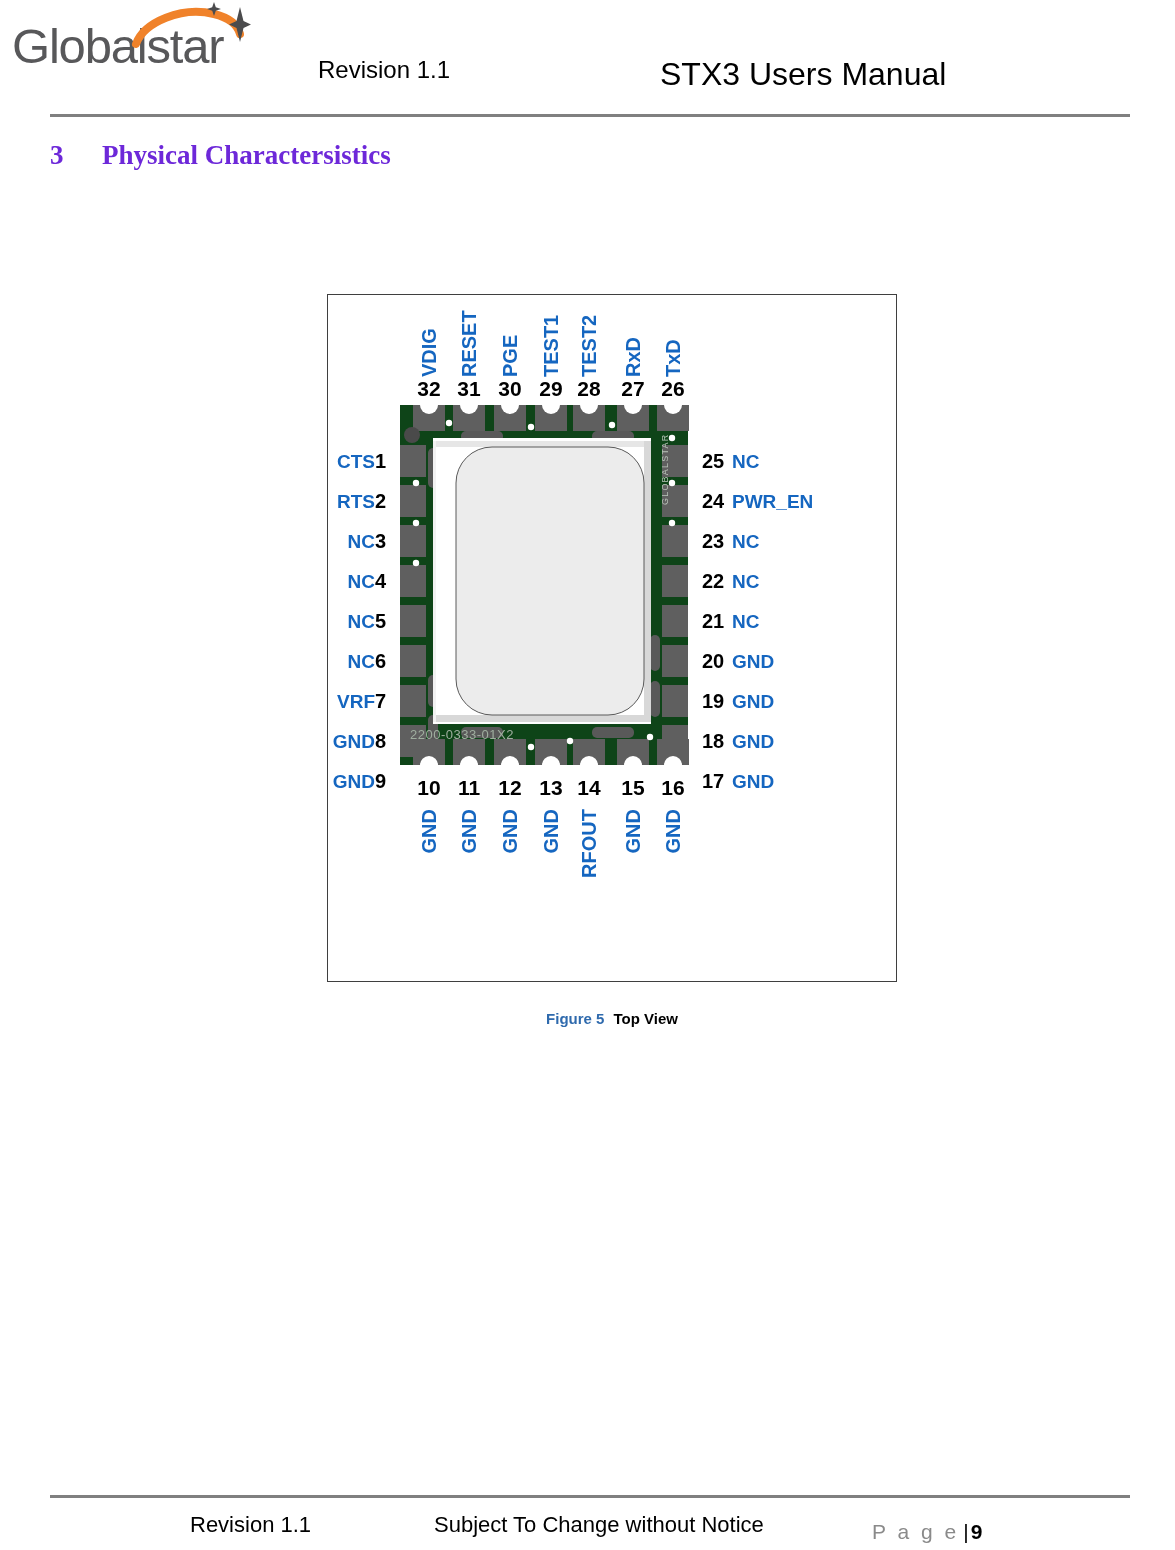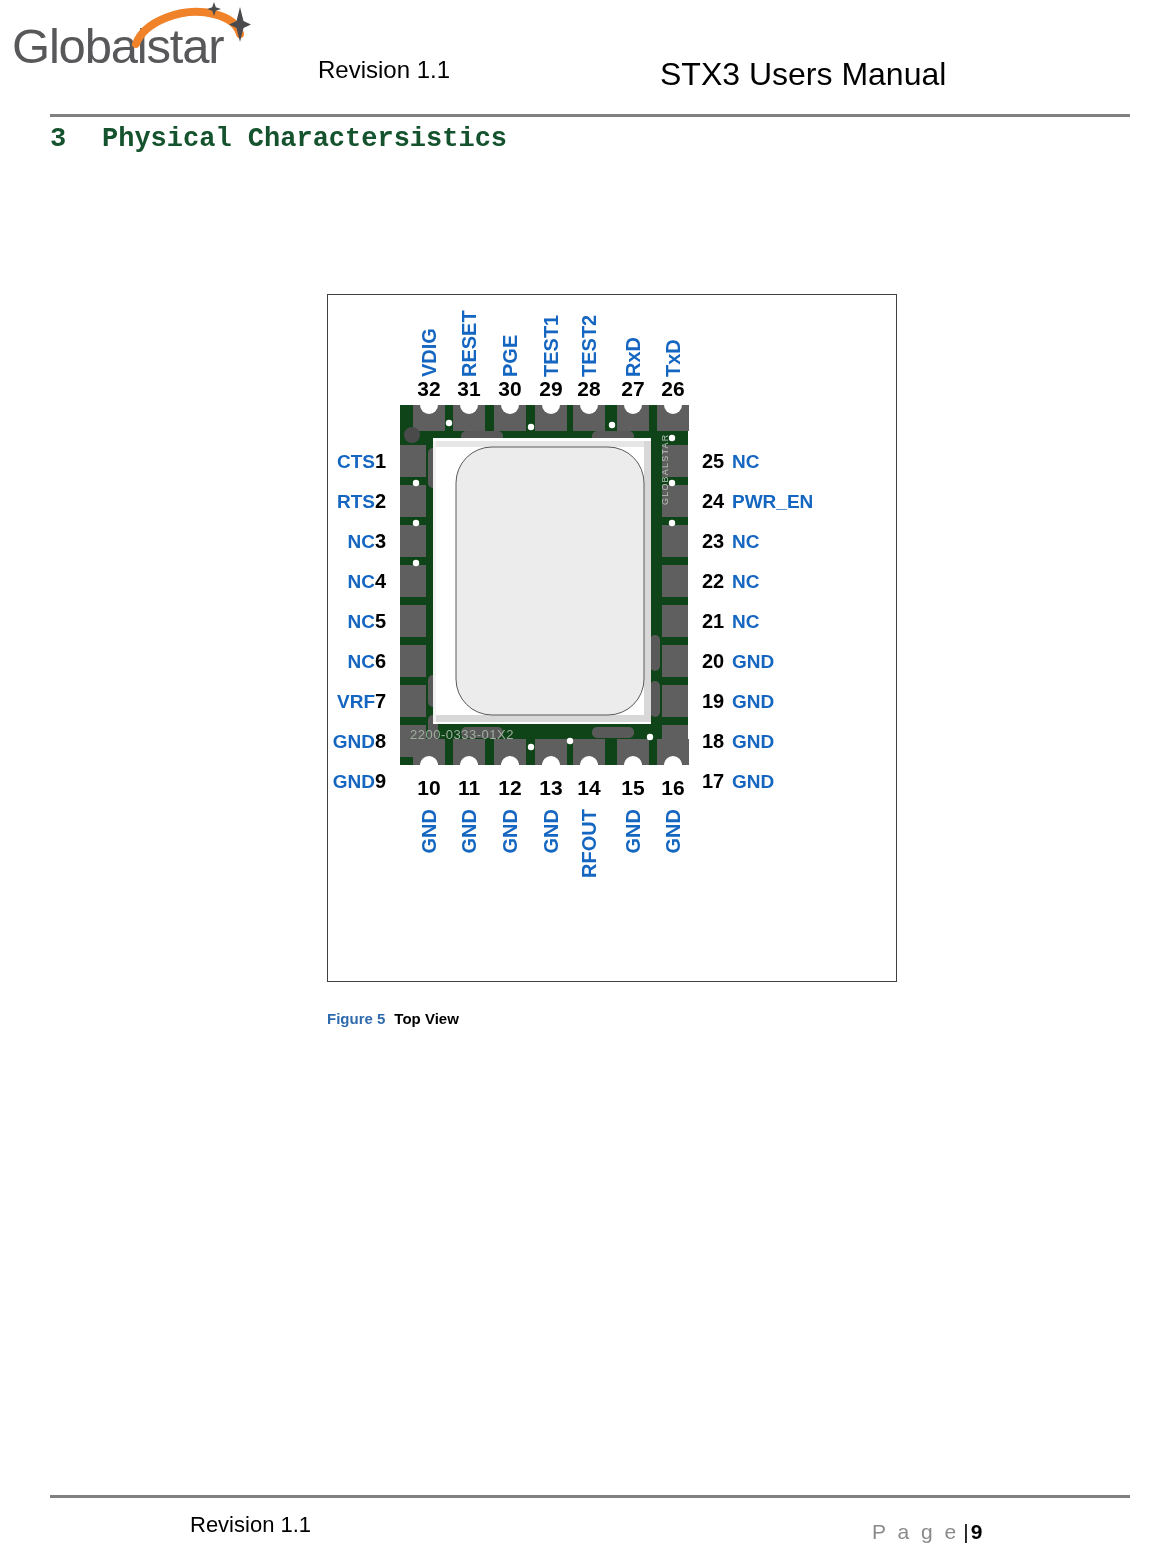--- a/index.html
+++ b/index.html
@@ -54,45 +54,45 @@
   #header-rule {
     position: absolute;
     left: 50px; top: 114px;
     width: 1080px; height: 3px;
     background: #808080;
   }
 
   
   #section-heading {
     position: absolute;
-    left: 50px; top: 124px;
-    font-family: Liberation Mono, monospace;
+    left: 50px; top: 140px;
+    font-family: Liberation Serif, serif;
     font-weight: bold;
     font-size: 27px;
-    color: #14532d;
+    color: #6d28d9;
     white-space: nowrap;
   }
   #section-number { display: inline-block; width: 52px; }
 
   
   #figure-frame {
     position: absolute;
     left: 327px; top: 294px;
     width: 570px; height: 688px;
     border: 1.5px solid #3f3f3f;
     background: #ffffff;
     box-sizing: border-box;
   }
   #figure-inner { position: absolute; left: 0; top: 0; width: 100%; height: 100%; }
 
   #caption {
     position: absolute;
     left: 327px; top: 1010px;
     width: 570px;
-    text-align: left;
+    text-align: center;
     font-size: 15px;
     font-weight: bold;
     white-space: nowrap;
   }
   #caption-figure { color: #2f6aad; }
   #caption-title { color: #000; margin-left: 9px; }
 
   
   #footer-rule {
     position: absolute;
@@ -389,16 +389,17 @@
 </div>
 
 <div id="caption">
   <span id="caption-figure">Figure 5</span><span id="caption-title">Top View</span>
 </div>
 
 <div id="footer-rule"></div>
 <div id="footer">
   <div id="footer-date">01/06/2014</div>
   <div id="footer-revision">Revision 1.1</div>
+  <div id="footer-notice">Subject To Change without Notice</div>
   <div id="footer-pageblock">
     <span id="footer-page-word">P a g e</span><span id="footer-page-sep">|</span><span id="footer-page-num">9</span>
   </div>
 </div>
 
 </body></html>

